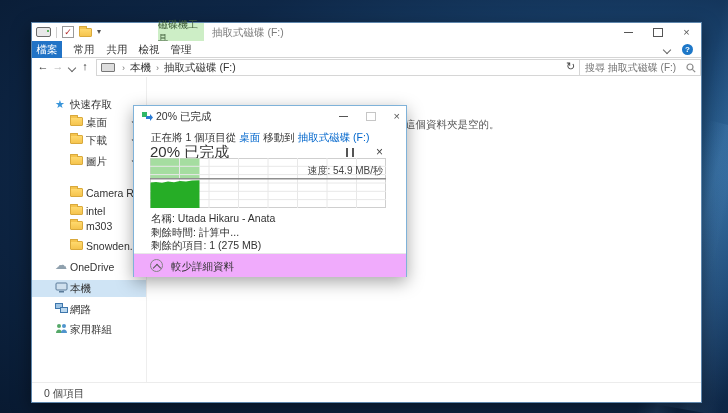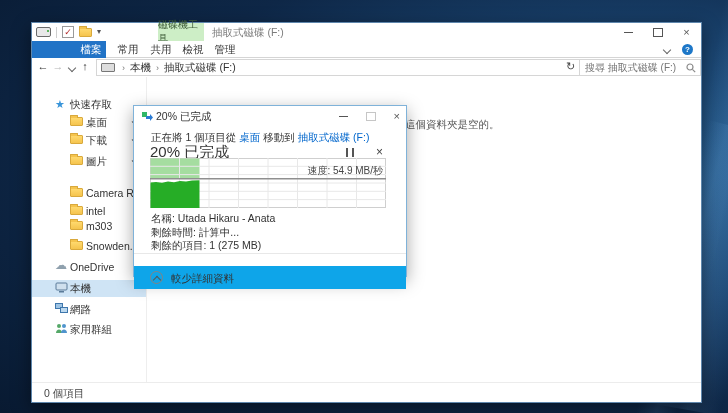--- a/index.html
+++ b/index.html
@@ -29,21 +29,21 @@
   .ctx-group{position:absolute;left:126px;top:0;width:46px;height:18px;background:#cdeec6;
      color:#3c5a37;font-size:10px;display:flex;align-items:center;justify-content:center;}
   .win-title{position:absolute;left:180px;top:3px;font-size:10.5px;color:#7c7c7c;}
   .win-controls{position:absolute;right:0;top:0;height:18px;display:flex;}
   .wbtn{width:29px;height:18px;display:flex;align-items:center;justify-content:center;}
   .min-bar{width:9px;height:1px;background:#555;}
   .max-box{width:8px;height:7px;border:1px solid #555;}
   .close-x{font-size:11px;color:#555;line-height:11px;}
 
   .tabsrow{position:absolute;left:0;top:18px;width:100%;height:17px;background:#fff;border-bottom:1px solid #d5d5d5;box-sizing:border-box;}
-  .tab{position:absolute;top:0;height:17px;font-size:10.5px;color:#333;display:flex;align-items:center;justify-content:center;padding-left:44px;}
+  .tab{position:absolute;top:0;height:17px;font-size:10.5px;color:#333;display:flex;align-items:center;justify-content:center;}
   .tab.file{left:0;width:30px;background:#2173c6;color:#fff;}
   .ribbon-right{position:absolute;right:8px;top:3px;display:flex;gap:12px;align-items:center;}
   .chev{display:inline-block;width:5px;height:5px;border-right:1px solid #666;border-bottom:1px solid #666;transform:rotate(45deg);}
   .help-ic{width:11px;height:11px;border-radius:50%;background:#1d77c8;color:#fff;font-size:8px;line-height:11px;text-align:center;font-weight:bold;}
 
   .addrrow{position:absolute;left:0;top:35px;width:100%;height:20px;background:#fff;}
   .navbtn{position:absolute;top:2px;font-size:11px;color:#333;width:14px;text-align:center;}
   .navbtn.disabled{color:#b5b5b5;}
   .addrbox{position:absolute;left:64px;top:1px;width:486px;height:17px;border:1px solid #d6d6d6;box-sizing:border-box;
      display:flex;align-items:center;font-size:10.5px;color:#333;padding-left:4px;background:#fff;}
@@ -89,21 +89,21 @@
   .dlg-op a{color:#0066cc;text-decoration:none;margin:0 3px;}
   .dlg-heading{position:absolute;left:16px;top:37px;font-size:15px;color:#333;}
   .pause-ic{position:absolute;left:212px;top:42px;width:8px;height:9px;}
   .pause-ic i{position:absolute;top:0;width:2px;height:9px;background:#555;}
   .pause-ic i.r{right:0;}
   .op-cancel{position:absolute;left:242px;top:39px;font-size:12px;color:#444;}
   .chartwrap{position:absolute;left:16px;top:52px;width:236px;height:50px;}
   .speed-label{position:absolute;right:3px;top:6px;font-size:10px;color:#444;background:transparent;}
   .dlg-details{position:absolute;left:17px;top:106px;font-size:10.5px;color:#333;line-height:13.5px;}
   .dlg-sep{position:absolute;left:0;top:147px;width:100%;height:1px;background:#e8e8e8;}
-  .dlg-footer{position:absolute;left:0;top:160px;width:100%;height:23px;background:#0ea5e9;}
+  .dlg-footer{position:absolute;left:0;top:148px;width:100%;height:23px;background:#f0abfc;}
   .circle-chev{position:absolute;left:16px;top:5px;width:13px;height:13px;border:1px solid #838383;border-radius:50%;box-sizing:border-box;}
   .circle-chev i{position:absolute;left:3px;top:5px;width:5px;height:5px;border-left:1px solid #555;border-top:1px solid #555;transform:rotate(45deg);}
   .fewer-label{position:absolute;left:37px;top:6px;font-size:10.5px;color:#333;}
 </style>
 </head>
 <body>
 
 <div class="desktop">
   <div class="beam b1"></div>
   <div class="beam b2"></div>

